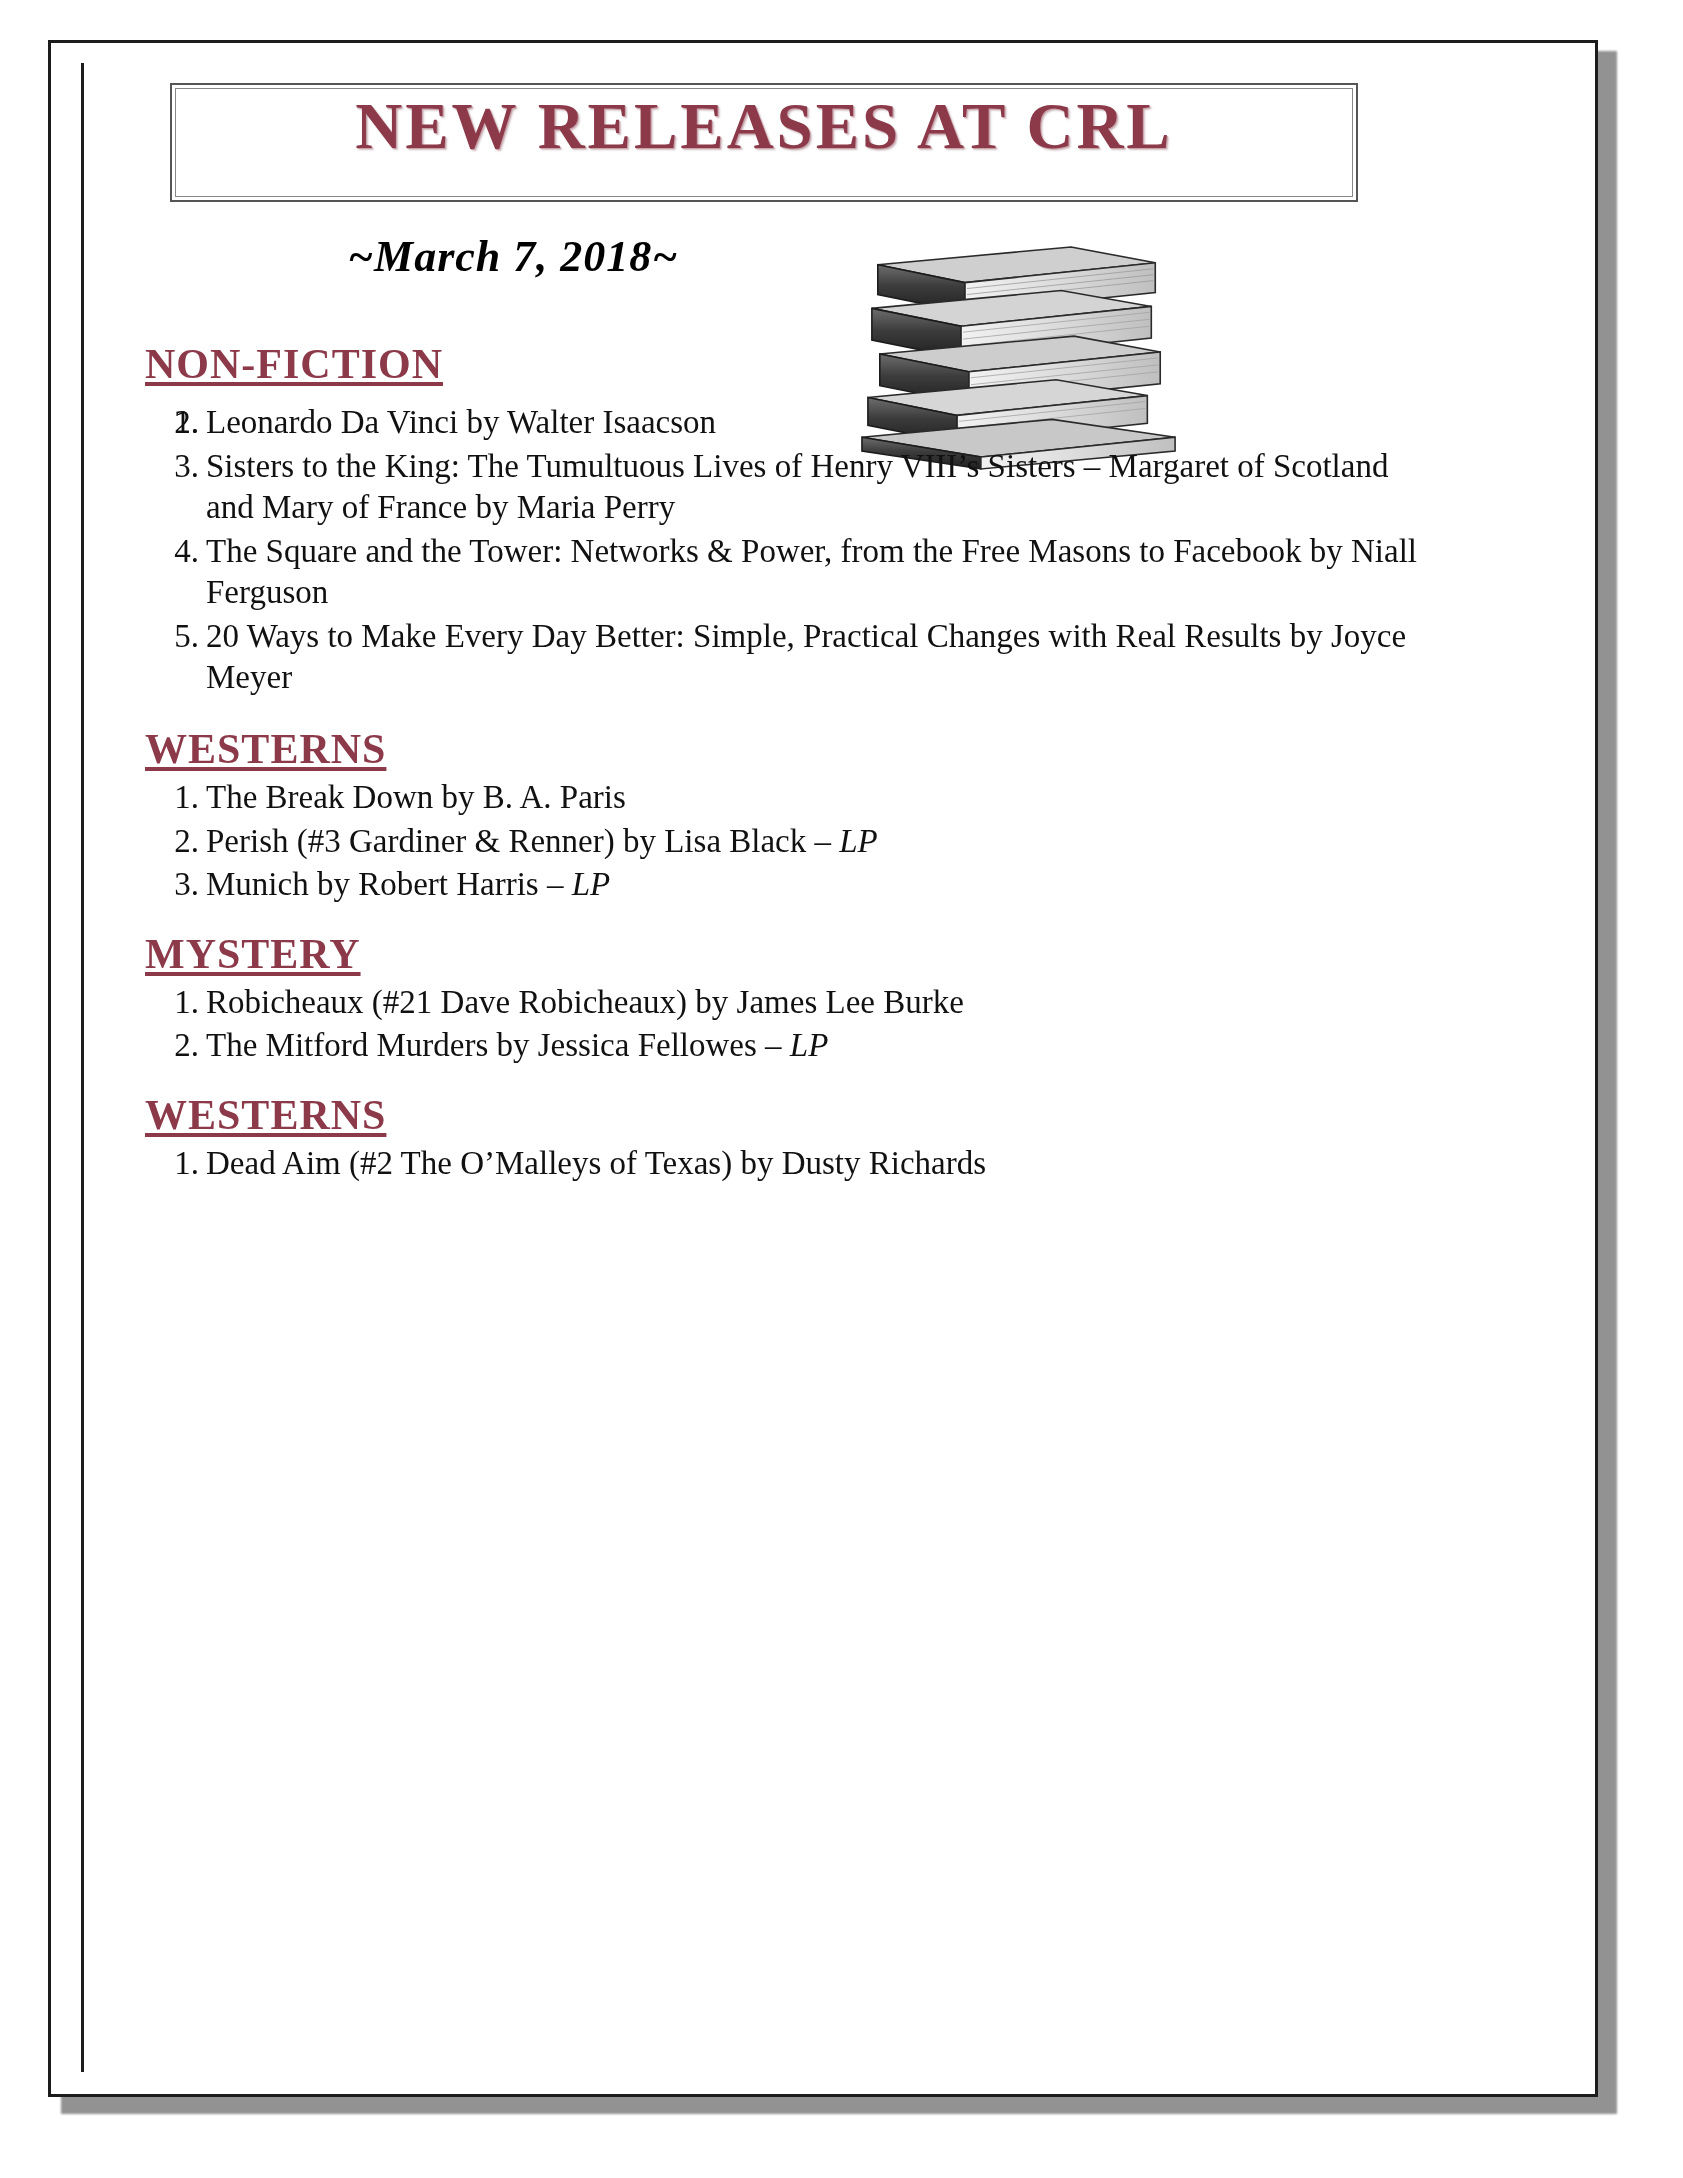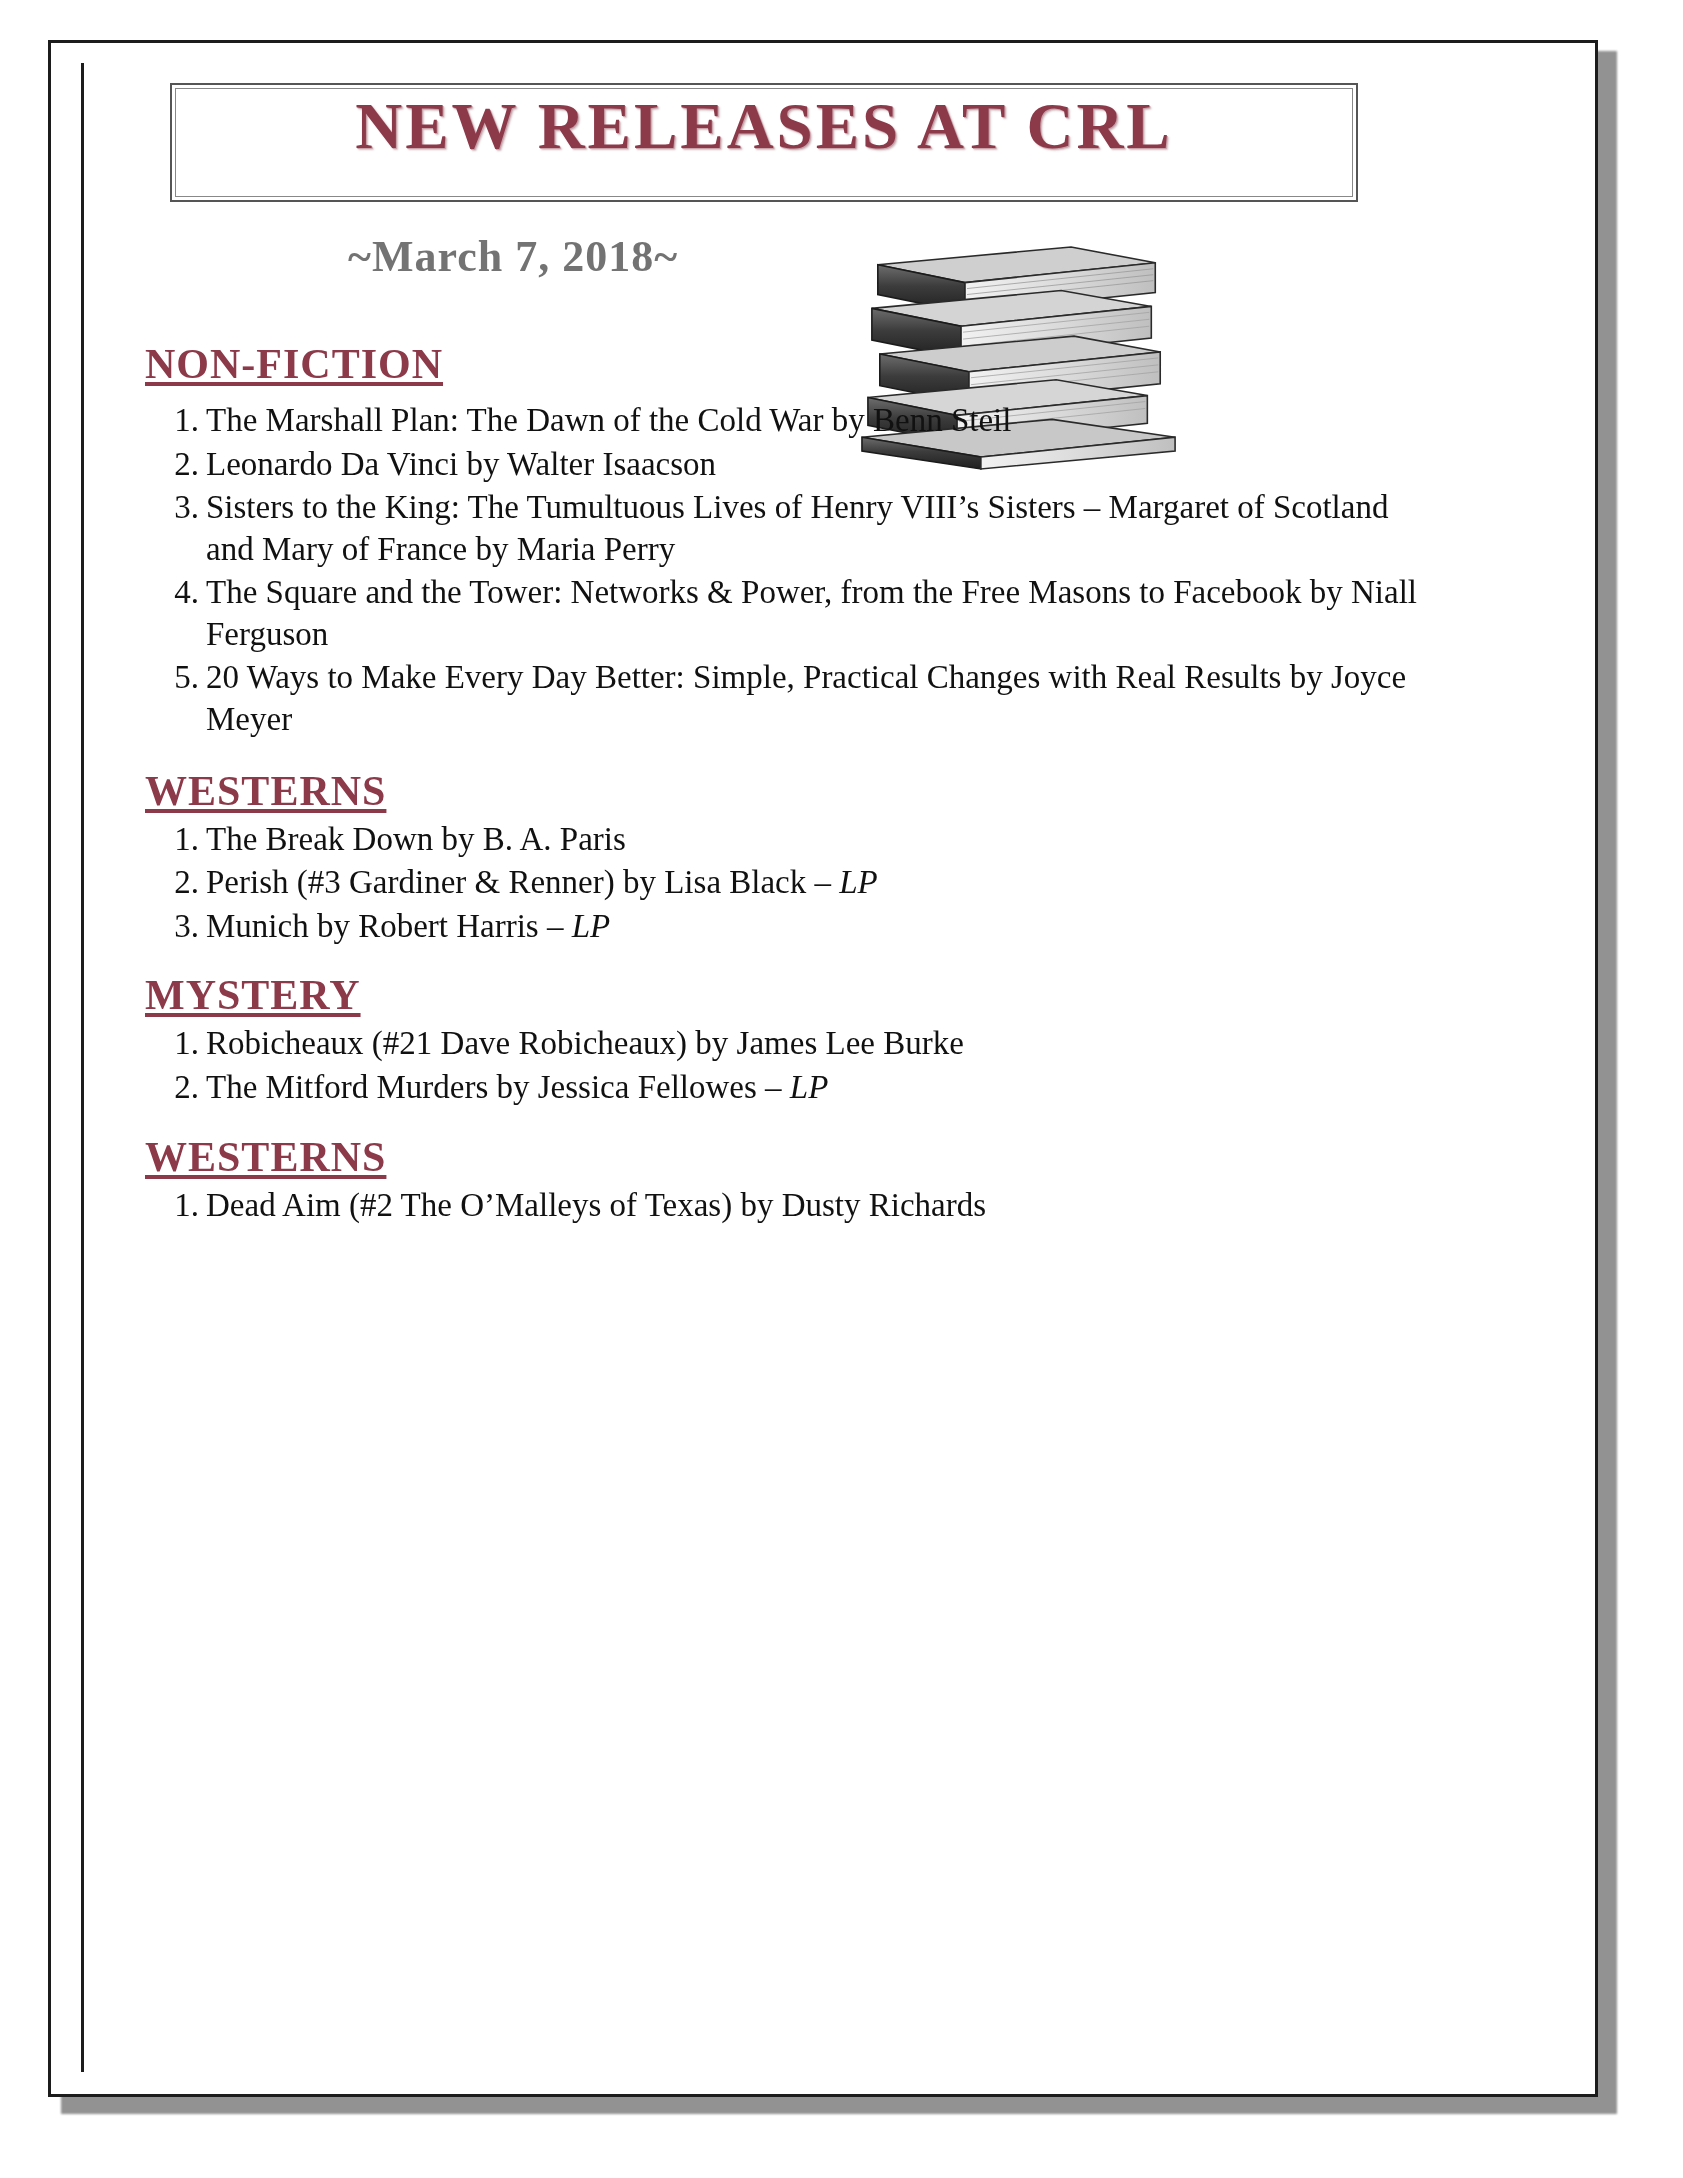--- a/index.html
+++ b/index.html
@@ -78,21 +78,22 @@
   }
 
   
   .date-line {
     position: absolute;
     left: 297px;
     top: 188px;
     font-family: "Liberation Serif", serif;
     font-size: 44px;
     font-weight: bold;
-    color: #737373;
+    font-style: italic;
+    color: #000000;
     letter-spacing: 1px;
   }
 
   
   .book-art {
     position: absolute;
     left: 807px;
     top: 184px;
     width: 327px;
     height: 248px;
@@ -234,21 +235,20 @@
     </svg>
   </div>
 
   <div class="content">
 
     <div class="section sec-nonfiction">
       <h2 class="section-heading">NON-FICTION</h2>
       <ol class="items">
         <li>
           <span class="num">1.</span>
-          <span>The Marshall Plan: The Dawn of the Cold War by Benn Steil</span>
         </li>
         <li>
           <span class="num">2.</span>
           <span>Leonardo Da Vinci by Walter Isaacson</span>
         </li>
         <li>
           <span class="num">3.</span>
           <span>Sisters to the King: The Tumultuous Lives of Henry VIII’s Sisters – Margaret of Scotland and Mary of France by Maria Perry</span>
         </li>
         <li>

